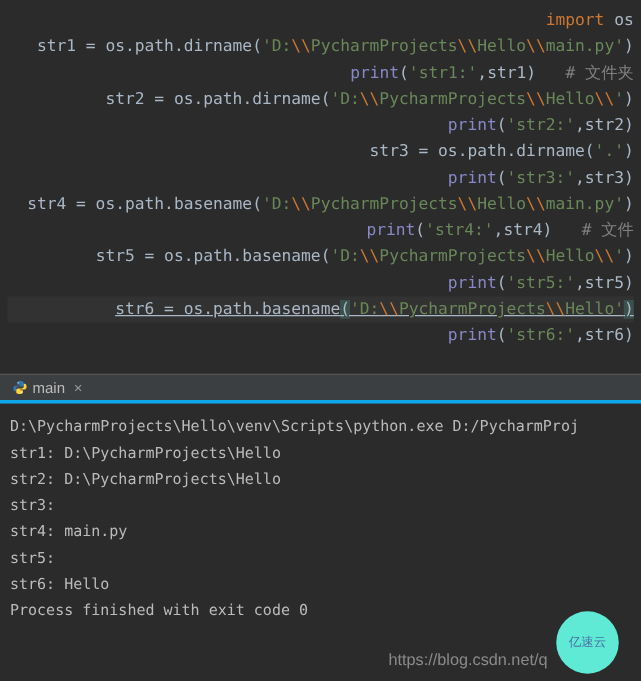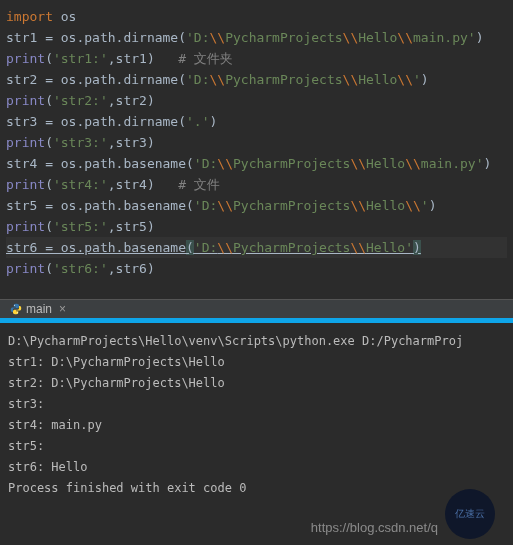--- a/index.html
+++ b/index.html
@@ -11,37 +11,37 @@
   width: 513px;
   height: 545px;
   overflow: hidden;
   position: relative;
 }
 .editor {
   padding: 6px 6px 20px 6px;
   line-height: 21px;
   background: #2b2b2b;
 }
-.editor .line { white-space: pre; }
+.editor .line { white-space: pre; text-align: right; }
 .editor .highlighted { background: #323232; display: inline-block; width: 100%; text-decoration: underline; }
 .kw { color: #cc7832; }
 .builtin { color: #8888c6; }
 .str { color: #6a8759; }
 .esc { color: #cc7832; }
 .comment { color: #808080; }
 .op { color: #a9b7c6; }
 .ident { color: #a9b7c6; }
 .paren-match { background: #3b514d; border: 0px solid #4e7a6c; }
 .tabbar {
   background: #3c3f41;
   height: 24px;
   display: flex;
   align-items: center;
   padding-left: 4px;
-  border-bottom: 5px solid #0ea5e9;
+  border-bottom: 3px solid #0ea5e9;
   border-top: 1px solid #555;
 }
 .tab {
   display: flex;
   align-items: center;
   gap: 4px;
   padding: 2px 6px;
   font-size: 12px;
   color: #bbbbbb;
   font-family: Arial, sans-serif;
@@ -68,21 +68,21 @@
   font-family: Arial, sans-serif;
   margin-left: 40px;
 }
 .logo-circle {
   position: absolute;
   right: 18px;
   bottom: 6px;
   width: 50px;
   height: 50px;
   border-radius: 50%;
-  background: #0f172a;
+  background: #5eead4;
   display: flex;
   align-items: center;
   justify-content: center;
   font-size: 10px;
   color: #4a6fa5;
   font-family: Arial, sans-serif;
 }
 </style>
 </head>
 <body>

